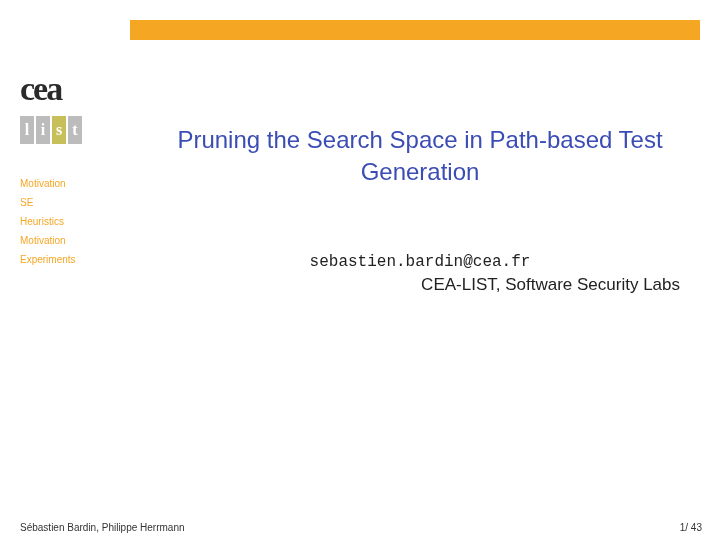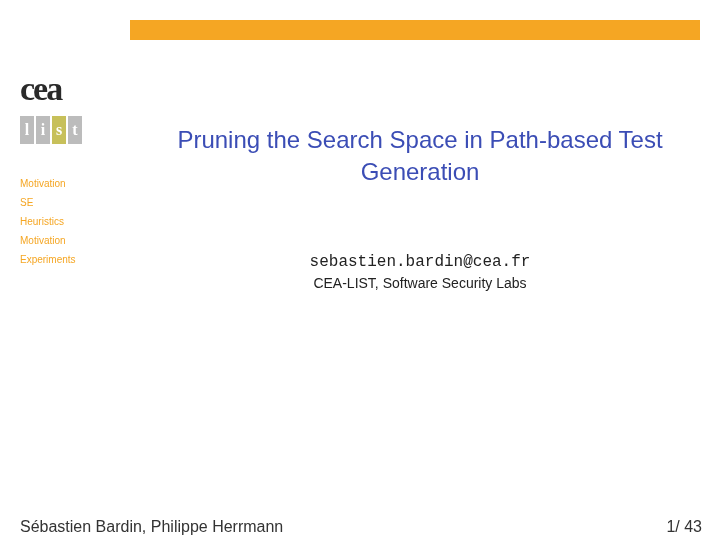--- a/index.html
+++ b/index.html
@@ -49,28 +49,28 @@
   color: #3b4db5;
   font-size: 24px;
   font-weight: 400;
   line-height: 1.35;
 }
 .author-block { margin-top: 64px; }
 .author-name { font-size: 17px; color: #222; }
 .author-email {
   font-family: Liberation Mono, monospace; font-size: 16px; color: #222; margin-top: 6px;
 }
-.author-affil { font-size: 14px; color: #222; margin-top: 4px; }
+.author-affil { font-size: 17px; color: #222; margin-top: 4px; text-align: right; }
 .joint { margin-top: 28px; font-size: 17px; color: #222; }
 
 .footer {
   position: absolute; left: 0; bottom: 0; width: 720px; height: 24px;
   display: flex; justify-content: space-between; align-items: center;
   padding: 0 18px 4px 20px;
-  font-size: 16px; color: #333;
+  font-size: 10px; color: #333;
 }
 </style>
 </head>
 <body>
 
 <div class="topstrip">
   <div class="ts-top"></div>
   <div class="ts-left"></div>
   <div class="ts-bar"></div>
 </div>

